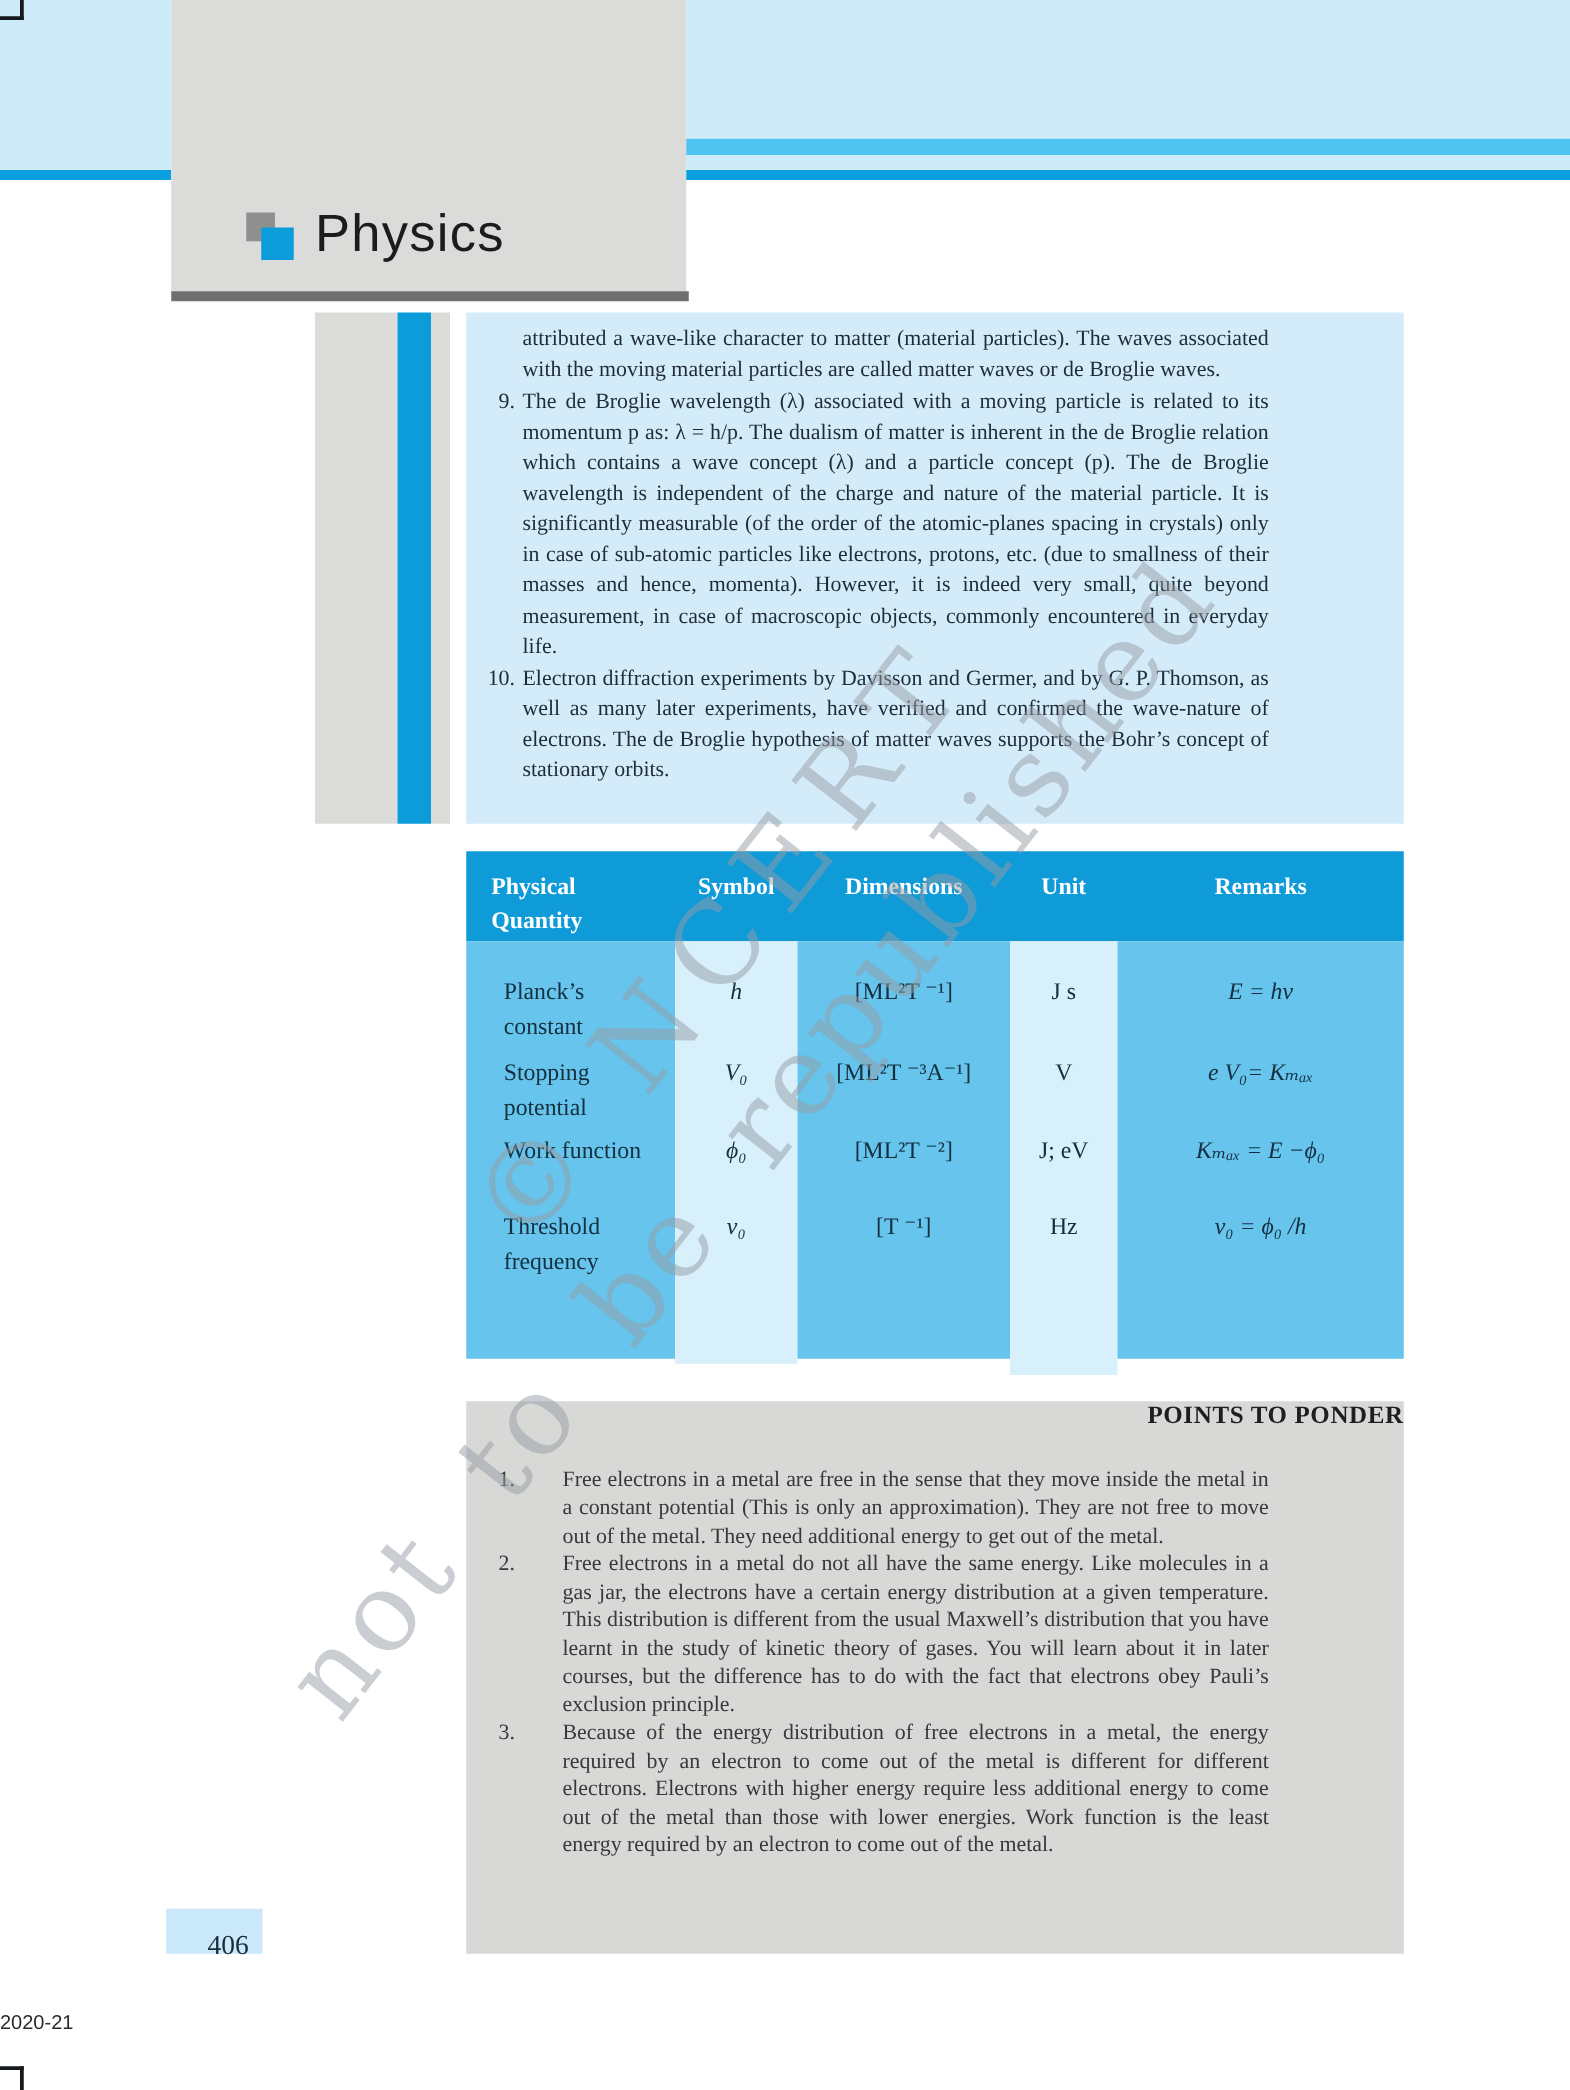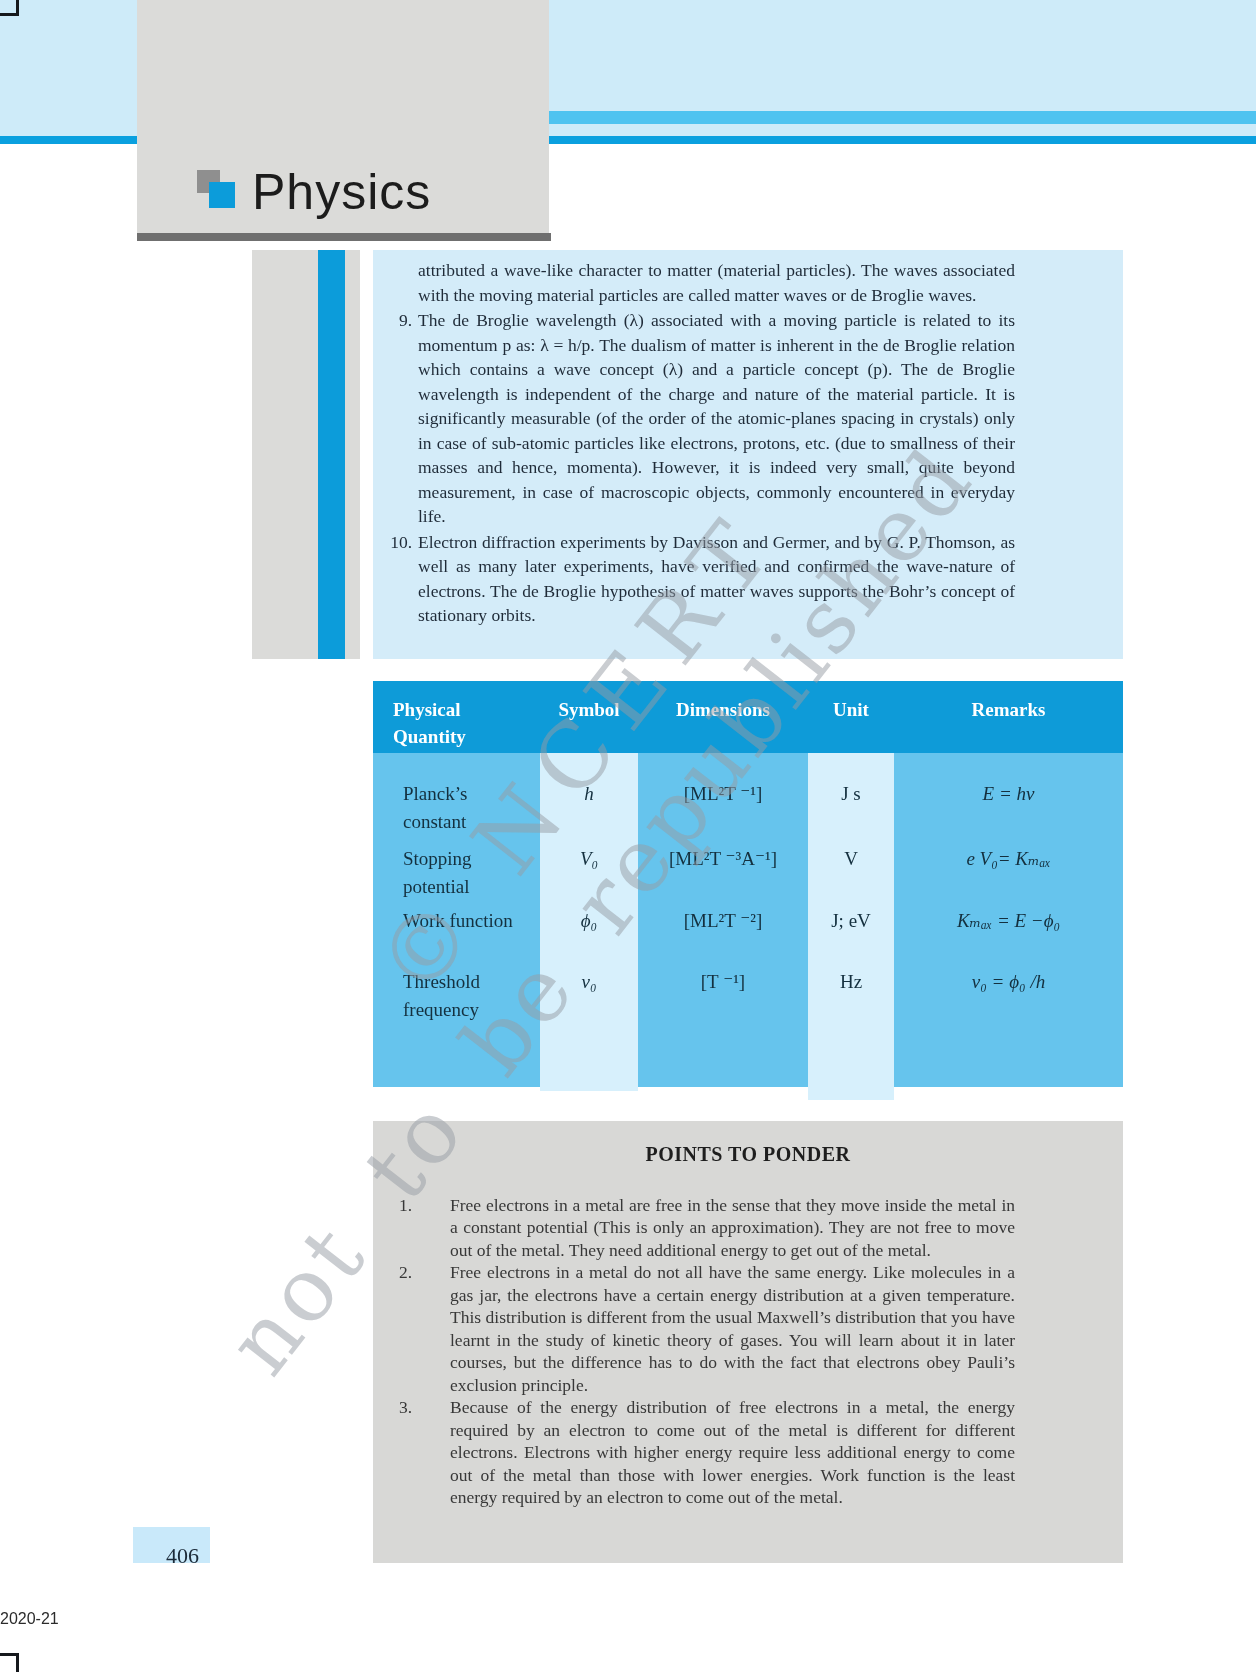--- a/index.html
+++ b/index.html
@@ -17,21 +17,21 @@
   .corner-tl{left:0;top:0;width:16px;height:13px;
     border-right:3px solid #15181c;border-bottom:3px solid #15181c;}
   .corner-bl{left:0;top:1653px;width:16px;height:19px;
     border-right:3px solid #15181c;border-top:3px solid #15181c;}
 
   .physics-box{left:137px;top:0;width:412px;height:233px;background:#DBDBD9;}
   .physics-underbar{left:137px;top:233px;width:414px;height:8px;background:#6F6F6F;}
   .logo-sq-gray{left:197px;top:170px;width:23px;height:23px;background:#8f8f8f;}
   .logo-sq-blue{left:209px;top:182px;width:26px;height:26px;background:#0C9CDA;}
   .physics-title{left:252px;top:163px;width:280px;
-    font-family:"Liberation Sans",sans-serif;font-size:50px;font-weight:400;
+    font-family:"Liberation Sans",sans-serif;font-size:42px;font-weight:400;
     letter-spacing:1px;color:#1c1c1c;}
 
   .tr-blue{left:549px;top:0;width:707px;height:111px;background:#CEEBF9;}
   .tr-midbar{left:549px;top:111px;width:707px;height:13px;background:#4FC3F0;}
   .tr-lightstrip{left:549px;top:124px;width:707px;height:12px;background:#CEEBF9;}
   .tr-darkbar{left:549px;top:136px;width:707px;height:8px;background:#0AA0DF;}
 
   
   .strip-gray1{left:252px;top:250px;width:66px;height:409px;background:#DBDBD9;}
   .strip-blue{left:318px;top:250px;width:27px;height:409px;background:#0C9CDA;}
@@ -62,21 +62,21 @@
   .trow{position:absolute;left:0;width:750px;
     display:grid;grid-template-columns:167px 98px 170px 86px 229px;
     font-size:19px;line-height:28px;color:#14303f;}
   .trow .qty{padding-left:30px;width:112px;}
   .trow .c{text-align:center;}
   .math{font-style:italic;}
 
   
   .points-box{left:373px;top:1121px;width:750px;height:442px;background:#D8D8D6;
     overflow:hidden;color:#383838;font-size:17.5px;line-height:22.5px;}
-  .points-title{margin-top:22px;text-align:center;font-weight:bold;
+  .points-title{text-align:right;font-weight:bold;
     font-size:20px;letter-spacing:0.5px;color:#1e1e1e;}
   .points-list{margin-top:28px;}
   .points-box .li-row{margin-top:0;}
   .points-box .li-txt{margin-left:38px;width:565px;text-align:justify;}
 
   
   .pagenum-box{left:133px;top:1527px;width:77px;height:36px;background:#C9E9FA;}
   .pagenum{left:133px;top:1531px;width:66px;text-align:right;
     font-size:22px;color:#1b2a38;margin-top:12px;}
   .year{left:0;top:1610px;width:1256px;

